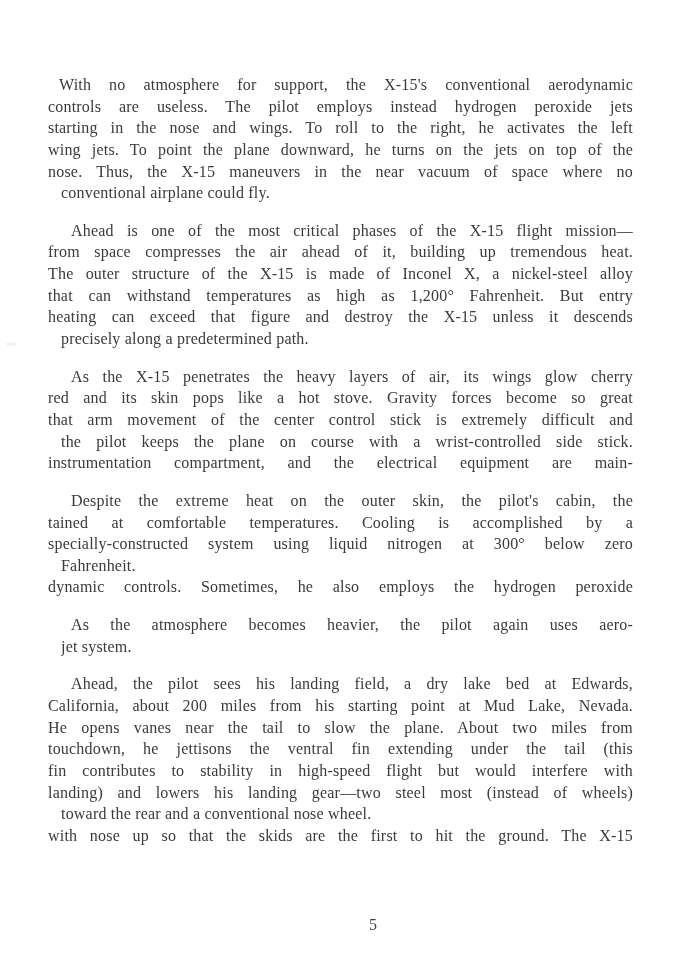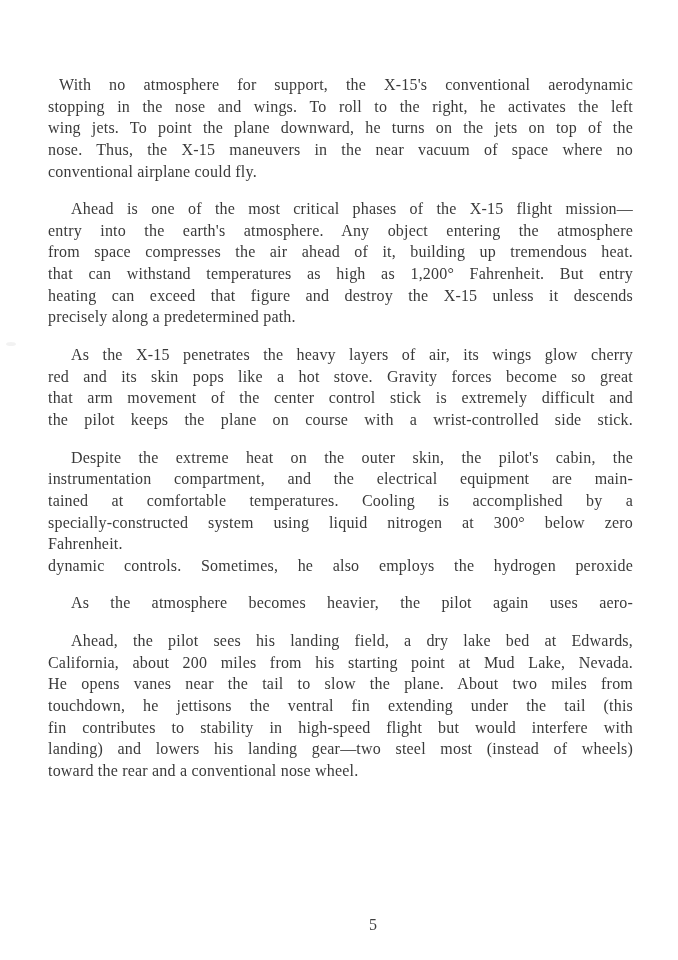--- a/index.html
+++ b/index.html
@@ -34,20 +34,21 @@
   .line {
     line-height: 21.65px;
     height: 21.65px;
     text-align: justify;
     text-align-last: justify;
     white-space: normal;
     overflow: hidden;
   }
   .line.last {
     text-align-last: left;
+    margin-left: 13px;
   }
   .line.last.flush {
     text-align-last: justify;
   }
   .line.indent-small {
     text-indent: 11px;
   }
   .line.indent-normal {
     text-indent: 23px;
     margin-top: 16px;
@@ -72,57 +73,60 @@
     border-radius: 50%;
   }
 </style>
 </head>
 <body>
 
 <div class="page">
   <div class="text-block">
       <div class="paragraph">
         <div class="line indent-small">With no atmosphere for support, the X-15's conventional aerodynamic</div>
-        <div class="line">stopping in the nose and wings. To roll to the right, he activates the left</div>
+        <div class="line">controls are useless. The pilot employs instead hydrogen peroxide jets</div>
+        <div class="line">starting in the nose and wings. To roll to the right, he activates the left</div>
         <div class="line">wing jets. To point the plane downward, he turns on the jets on top of the</div>
         <div class="line">nose. Thus, the X-15 maneuvers in the near vacuum of space where no</div>
         <div class="line last">conventional airplane could fly.</div>
       </div>
       <div class="paragraph">
         <div class="line indent-normal">Ahead is one of the most critical phases of the X-15 flight mission—</div>
-        <div class="line">entry into the earth's atmosphere. Any object entering the atmosphere</div>
         <div class="line">from space compresses the air ahead of it, building up tremendous heat.</div>
+        <div class="line">The outer structure of the X-15 is made of Inconel X, a nickel-steel alloy</div>
         <div class="line">that can withstand temperatures as high as 1,200° Fahrenheit. But entry</div>
         <div class="line">heating can exceed that figure and destroy the X-15 unless it descends</div>
         <div class="line last">precisely along a predetermined path.</div>
       </div>
       <div class="paragraph">
         <div class="line indent-normal">As the X-15 penetrates the heavy layers of air, its wings glow cherry</div>
         <div class="line">red and its skin pops like a hot stove. Gravity forces become so great</div>
         <div class="line">that arm movement of the center control stick is extremely difficult and</div>
         <div class="line last flush">the pilot keeps the plane on course with a wrist-controlled side stick.</div>
       </div>
       <div class="paragraph">
+        <div class="line">instrumentation compartment, and the electrical equipment are main-</div>
         <div class="line indent-normal">Despite the extreme heat on the outer skin, the pilot's cabin, the</div>
-        <div class="line">instrumentation compartment, and the electrical equipment are main-</div>
         <div class="line">tained at comfortable temperatures. Cooling is accomplished by a</div>
         <div class="line">specially-constructed system using liquid nitrogen at 300° below zero</div>
         <div class="line last">Fahrenheit.</div>
       </div>
       <div class="paragraph">
         <div class="line">dynamic controls. Sometimes, he also employs the hydrogen peroxide</div>
         <div class="line indent-normal">As the atmosphere becomes heavier, the pilot again uses aero-</div>
+        <div class="line last">jet system.</div>
       </div>
       <div class="paragraph">
         <div class="line indent-normal">Ahead, the pilot sees his landing field, a dry lake bed at Edwards,</div>
         <div class="line">California, about 200 miles from his starting point at Mud Lake, Nevada.</div>
         <div class="line">He opens vanes near the tail to slow the plane. About two miles from</div>
         <div class="line">touchdown, he jettisons the ventral fin extending under the tail (this</div>
         <div class="line">fin contributes to stability in high-speed flight but would interfere with</div>
         <div class="line">landing) and lowers his landing gear—two steel most (instead of wheels)</div>
         <div class="line last">toward the rear and a conventional nose wheel.</div>
       </div>
       <div class="paragraph">
+        <div class="line">with nose up so that the skids are the first to hit the ground. The X-15</div>
       </div>
     </div>
   <div class="speck"></div>
   <div class="page-number">5</div>
 </div>
 
 </body></html>

